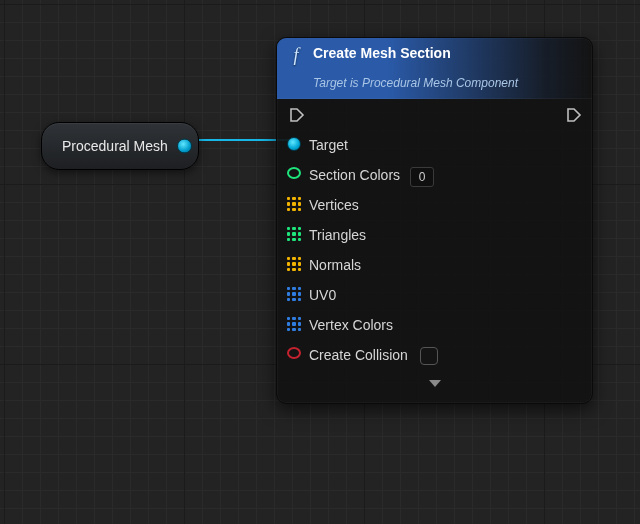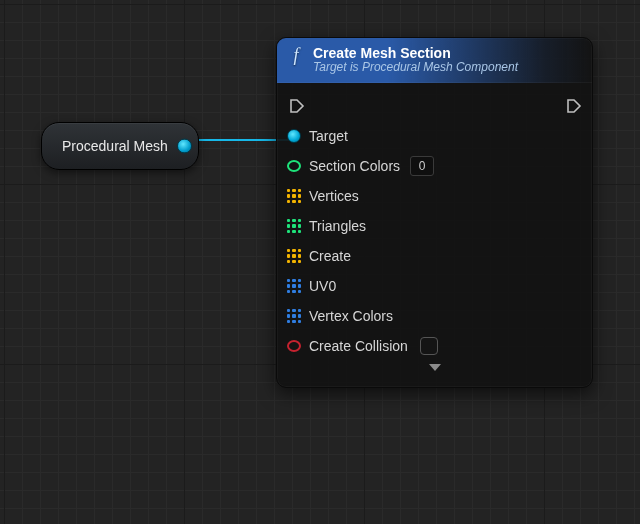--- a/index.html
+++ b/index.html
@@ -64,25 +64,25 @@
   .fhead .ficon {
     width: 18px; height: 18px; flex: 0 0 18px;
     display:flex; align-items:center; justify-content:center;
     color: #cfe7ff; font-style: italic; font-family: Georgia, serif;
     font-size: 18px; font-weight: 500;
     text-shadow: 0 1px 2px rgba(0,0,0,.6);
     margin-top:1px;
   }
   .fhead .titles { display:flex; flex-direction:column; line-height:1.15; }
   .fhead .title { color: #fff; font-size: 14px; font-weight: 600; }
-  .fhead .sub   { color: #a9c6e6; font-size: 12px; font-style: italic; }
+  .fhead .sub   { color: #a9c6e6; font-size: 12px; font-style: italic; margin-top: 16px; }
 
   .fbody { padding: 8px 10px 4px 10px; }
   .row {
-    display:flex; align-items:center; gap:8px;
+    display:flex; align-items:flex-start; gap:8px;
     height: 30px;
     font-size: 14px;
     color: #d6d6d6;
   }
   .row .lbl { white-space: nowrap; }
 
   .exec-row { justify-content: space-between; padding: 0 2px 2px 2px; }
 
   
   .pin { width:14px; height:14px; flex:0 0 14px; display:inline-block; position:relative; }
@@ -212,21 +212,21 @@
           <i></i>
           <i></i>
           <i></i>
           <i></i>
           <i></i>
           <i></i>
           <i></i>
           <i></i>
           <i></i>
         </span>
-      <span class="lbl">Create</span>
+      <span class="lbl">Normals</span>
     </div>
 
     <div class="row">
       <span class="pin grid3" style="--c:#2f7de0">
           <i></i>
           <i></i>
           <i></i>
           <i></i>
           <i></i>
           <i></i>

